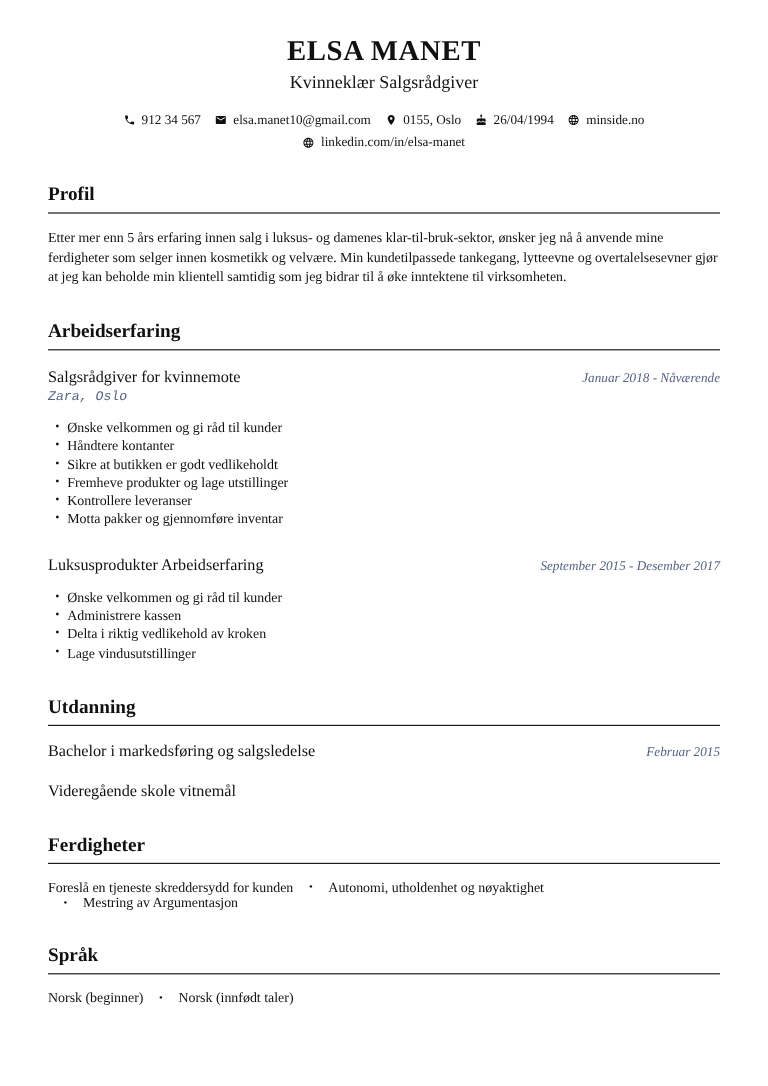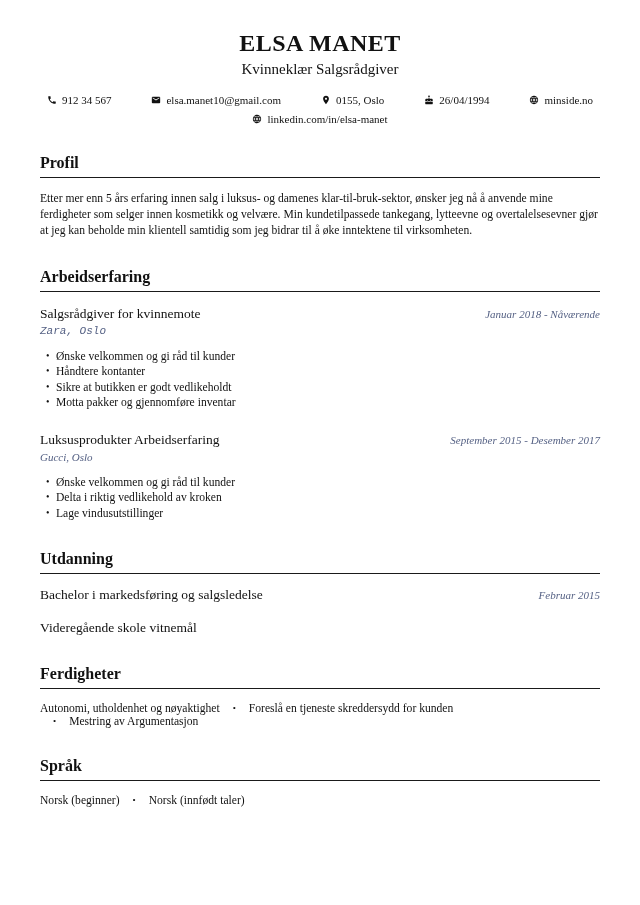--- a/index.html
+++ b/index.html
@@ -4,21 +4,21 @@
 <style>
   * { margin:0; padding:0; box-sizing:border-box; }
   html,body { background:#ffffff; }
   body { width:640px; height:905px; font-family:"Liberation Serif", serif; color:#111; }
   .page { width:640px; height:905px; padding:24px 40px 20px 40px; overflow:hidden;border-radius:17px; }
 
   
   .hdr { text-align:center; }
   .name { font-size:24px; font-weight:bold; letter-spacing:0.5px; margin-top:6px; }
   .subtitle { font-size:15px; margin-top:4px; }
-  .contact-row { display:flex; justify-content:center; align-items:flex-end; gap:40px; margin-top:16px; font-size:11px; }
+  .contact-row { display:flex; justify-content:center; align-items:flex-end; gap:12px; margin-top:16px; font-size:11px; }
   .contact-row.second { margin-top:7px; }
   .contact-item { display:inline-flex; align-items:center; gap:5px; white-space:nowrap; }
   .cicon { display:inline-flex; width:10px; height:10px; }
   .cicon svg { width:10px; height:10px; fill:#111; }
 
   
   h2.sec { font-size:16px; font-weight:bold; margin-top:29px; }
   .rule { border:none; border-top:1.3px solid #1a1a1a; margin-top:5px; margin-bottom:13px; }
   .profile-text { font-size:11.6px; line-height:16px; text-align:left; }
 
@@ -114,32 +114,34 @@
   <div class="entry">
     <div class="entry-head">
       <span class="entry-title">Salgsrådgiver for kvinnemote</span>
       <span class="entry-date" style="color:#556184;">Januar 2018 - Nåværende</span>
     </div>
     <div class="entry-sub" style="color:#556184;font-family:Liberation Mono, monospace;">Zara, Oslo</div>
     <ul>
       <li>Ønske velkommen og gi råd til kunder</li>
       <li>Håndtere kontanter</li>
       <li>Sikre at butikken er godt vedlikeholdt</li>
+      <li>Fremheve produkter og lage utstillinger</li>
+      <li>Kontrollere leveranser</li>
       <li>Motta pakker og gjennomføre inventar</li>
     </ul>
   </div>
 
   <div class="entry last">
     <div class="entry-head">
       <span class="entry-title">Luksusprodukter Arbeidserfaring</span>
       <span class="entry-date" style="color:#556184;">September 2015 - Desember 2017</span>
     </div>
-    <div class="entry-sub" style="color:#556184;">Gucci, Oslo</div>
     <ul>
       <li>Ønske velkommen og gi råd til kunder</li>
+      <li>Administrere kassen</li>
       <li>Delta i riktig vedlikehold av kroken</li>
       <li>Lage vindusutstillinger</li>
     </ul>
   </div>
 
   <h2 class="sec">Utdanning</h2>
   <hr class="rule">
 
   <div class="edu-entry">
     <div class="entry-head">
@@ -151,22 +153,22 @@
   <div class="edu-entry">
     <div class="entry-head">
       <span class="entry-title">Videregående skole vitnemål</span>
       <span class="entry-date" style="color:#556184;"></span>
     </div>
   </div>
 
   <h2 class="sec">Ferdigheter</h2>
   <hr class="rule">
   <div class="inline-list">
+    <span class="item">Foreslå en tjeneste skreddersydd for kunden</span>
     <span class="item">Autonomi, utholdenhet og nøyaktighet</span>
-    <span class="item">Foreslå en tjeneste skreddersydd for kunden</span>
     <span class="item">Mestring av Argumentasjon</span>
   </div>
 
   <h2 class="sec">Språk</h2>
   <hr class="rule">
   <div class="inline-list">
     <span class="item">Norsk (beginner)</span>
     <span class="item">Norsk (innfødt taler)</span>
   </div>
 

